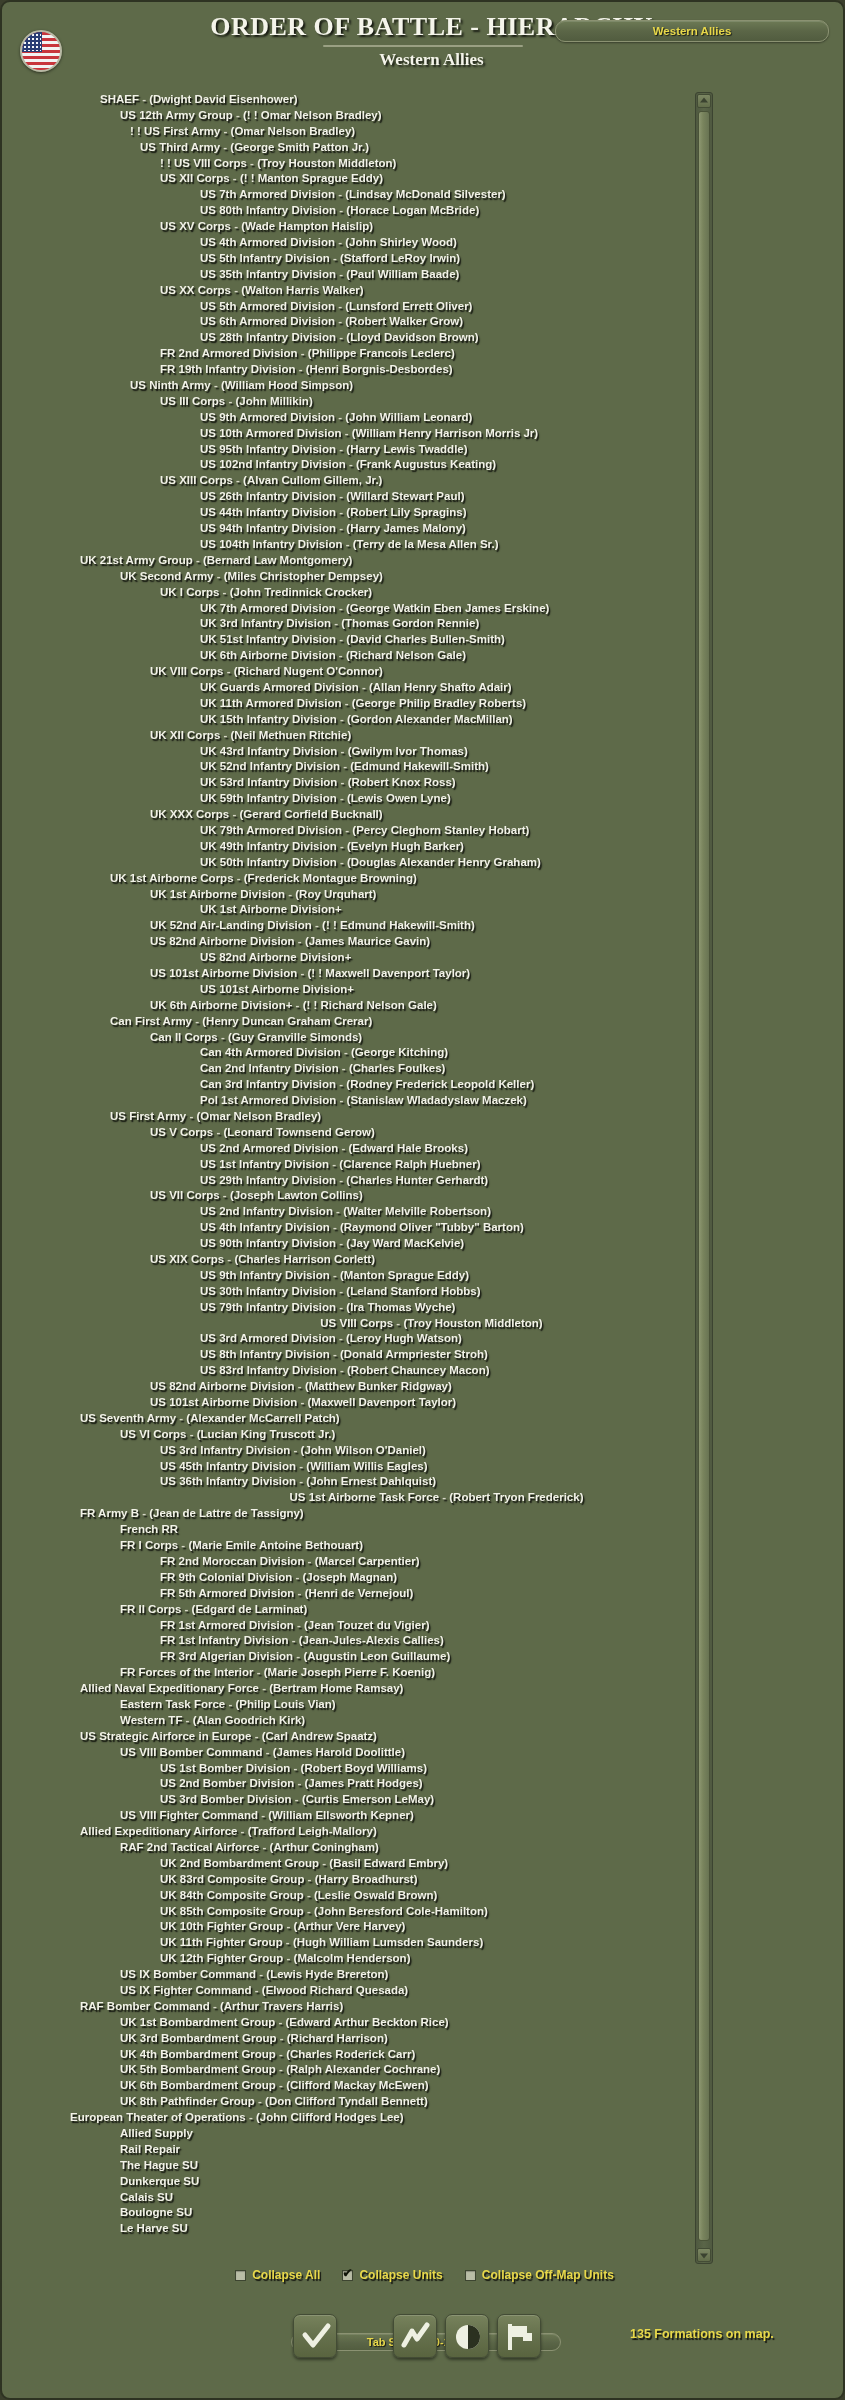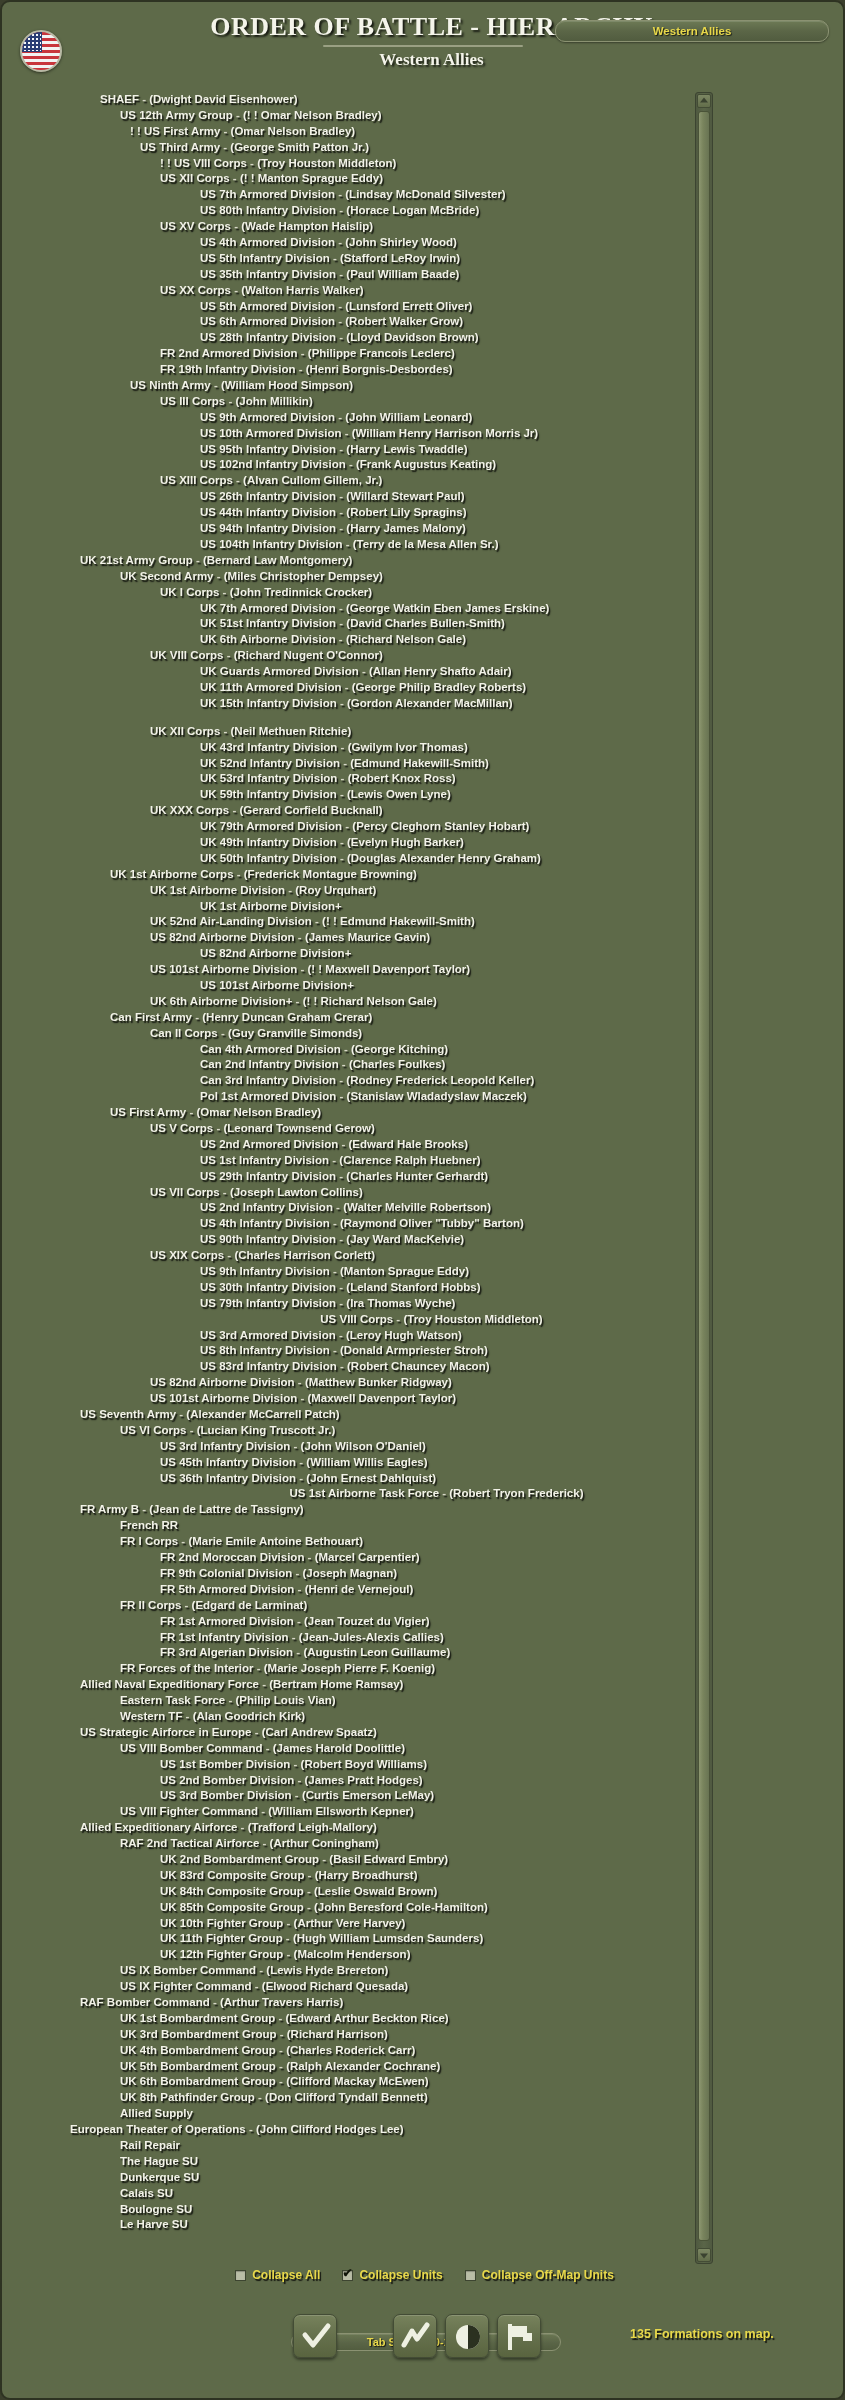--- a/index.html
+++ b/index.html
@@ -324,27 +324,28 @@
         <div class="tree-row" style="padding-left: 180px;"><span>US 102nd Infantry Division</span><span class="sep"> - </span><span class="cmd">(Frank Augustus Keating)</span></div>
         <div class="tree-row" style="padding-left: 140px;"><span>US XIII Corps</span><span class="sep"> - </span><span class="cmd">(Alvan Cullom Gillem, Jr.)</span></div>
         <div class="tree-row" style="padding-left: 180px;"><span>US 26th Infantry Division</span><span class="sep"> - </span><span class="cmd">(Willard Stewart Paul)</span></div>
         <div class="tree-row" style="padding-left: 180px;"><span>US 44th Infantry Division</span><span class="sep"> - </span><span class="cmd">(Robert Lily Spragins)</span></div>
         <div class="tree-row" style="padding-left: 180px;"><span>US 94th Infantry Division</span><span class="sep"> - </span><span class="cmd">(Harry James Malony)</span></div>
         <div class="tree-row" style="padding-left: 180px;"><span>US 104th Infantry Division</span><span class="sep"> - </span><span class="cmd">(Terry de la Mesa Allen Sr.)</span></div>
         <div class="tree-row" style="padding-left: 60px;"><span>UK 21st Army Group</span><span class="sep"> - </span><span class="cmd">(Bernard Law Montgomery)</span></div>
         <div class="tree-row" style="padding-left: 100px;"><span>UK Second Army</span><span class="sep"> - </span><span class="cmd">(Miles Christopher Dempsey)</span></div>
         <div class="tree-row" style="padding-left: 140px;"><span>UK I Corps</span><span class="sep"> - </span><span class="cmd">(John Tredinnick Crocker)</span></div>
         <div class="tree-row" style="padding-left: 180px;"><span>UK 7th Armored Division</span><span class="sep"> - </span><span class="cmd">(George Watkin Eben James Erskine)</span></div>
+        <div class="tree-row" style="padding-left: 180px;"><span>UK 3rd Infantry Division</span><span class="sep"> - </span><span class="cmd">(Thomas Gordon Rennie)</span></div>
         <div class="tree-row" style="padding-left: 180px;"><span>UK 51st Infantry Division</span><span class="sep"> - </span><span class="cmd">(David Charles Bullen-Smith)</span></div>
         <div class="tree-row" style="padding-left: 180px;"><span>UK 6th Airborne Division</span><span class="sep"> - </span><span class="cmd">(Richard Nelson Gale)</span></div>
         <div class="tree-row" style="padding-left: 130px;"><span>UK VIII Corps</span><span class="sep"> - </span><span class="cmd">(Richard Nugent O'Connor)</span></div>
         <div class="tree-row" style="padding-left: 180px;"><span>UK Guards Armored Division</span><span class="sep"> - </span><span class="cmd">(Allan Henry Shafto Adair)</span></div>
         <div class="tree-row" style="padding-left: 180px;"><span>UK 11th Armored Division</span><span class="sep"> - </span><span class="cmd">(George Philip Bradley Roberts)</span></div>
         <div class="tree-row" style="padding-left: 180px;"><span>UK 15th Infantry Division</span><span class="sep"> - </span><span class="cmd">(Gordon Alexander MacMillan)</span></div>
-        <div class="tree-row" style="padding-left: 130px; margin-top: 12px;"><span>UK XII Corps</span><span class="sep"> - </span><span class="cmd">(Neil Methuen Ritchie)</span></div>
+        <div class="tree-row" style="padding-left: 130px;"><span>UK XII Corps</span><span class="sep"> - </span><span class="cmd">(Neil Methuen Ritchie)</span></div>
         <div class="tree-row" style="padding-left: 180px;"><span>UK 43rd Infantry Division</span><span class="sep"> - </span><span class="cmd">(Gwilym Ivor Thomas)</span></div>
         <div class="tree-row" style="padding-left: 180px;"><span>UK 52nd Infantry Division</span><span class="sep"> - </span><span class="cmd">(Edmund Hakewill-Smith)</span></div>
         <div class="tree-row" style="padding-left: 180px;"><span>UK 53rd Infantry Division</span><span class="sep"> - </span><span class="cmd">(Robert Knox Ross)</span></div>
         <div class="tree-row" style="padding-left: 180px;"><span>UK 59th Infantry Division</span><span class="sep"> - </span><span class="cmd">(Lewis Owen Lyne)</span></div>
         <div class="tree-row" style="padding-left: 130px;"><span>UK XXX Corps</span><span class="sep"> - </span><span class="cmd">(Gerard Corfield Bucknall)</span></div>
         <div class="tree-row" style="padding-left: 180px;"><span>UK 79th Armored Division</span><span class="sep"> - </span><span class="cmd">(Percy Cleghorn Stanley Hobart)</span></div>
         <div class="tree-row" style="padding-left: 180px;"><span>UK 49th Infantry Division</span><span class="sep"> - </span><span class="cmd">(Evelyn Hugh Barker)</span></div>
         <div class="tree-row" style="padding-left: 180px;"><span>UK 50th Infantry Division</span><span class="sep"> - </span><span class="cmd">(Douglas Alexander Henry Graham)</span></div>
         <div class="tree-row" style="padding-left: 90px;"><span>UK 1st Airborne Corps</span><span class="sep"> - </span><span class="cmd">(Frederick Montague Browning)</span></div>
         <div class="tree-row" style="padding-left: 130px;"><span>UK 1st Airborne Division</span><span class="sep"> - </span><span class="cmd">(Roy Urquhart)</span></div>
@@ -417,22 +418,22 @@
         <div class="tree-row" style="padding-left: 140px;"><span>UK 12th Fighter Group</span><span class="sep"> - </span><span class="cmd">(Malcolm Henderson)</span></div>
         <div class="tree-row" style="padding-left: 100px;"><span>US IX Bomber Command</span><span class="sep"> - </span><span class="cmd">(Lewis Hyde Brereton)</span></div>
         <div class="tree-row" style="padding-left: 100px;"><span>US IX Fighter Command</span><span class="sep"> - </span><span class="cmd">(Elwood Richard Quesada)</span></div>
         <div class="tree-row" style="padding-left: 60px;"><span>RAF Bomber Command</span><span class="sep"> - </span><span class="cmd">(Arthur Travers Harris)</span></div>
         <div class="tree-row" style="padding-left: 100px;"><span>UK 1st Bombardment Group</span><span class="sep"> - </span><span class="cmd">(Edward Arthur Beckton Rice)</span></div>
         <div class="tree-row" style="padding-left: 100px;"><span>UK 3rd Bombardment Group</span><span class="sep"> - </span><span class="cmd">(Richard Harrison)</span></div>
         <div class="tree-row" style="padding-left: 100px;"><span>UK 4th Bombardment Group</span><span class="sep"> - </span><span class="cmd">(Charles Roderick Carr)</span></div>
         <div class="tree-row" style="padding-left: 100px;"><span>UK 5th Bombardment Group</span><span class="sep"> - </span><span class="cmd">(Ralph Alexander Cochrane)</span></div>
         <div class="tree-row" style="padding-left: 100px;"><span>UK 6th Bombardment Group</span><span class="sep"> - </span><span class="cmd">(Clifford Mackay McEwen)</span></div>
         <div class="tree-row" style="padding-left: 100px;"><span>UK 8th Pathfinder Group</span><span class="sep"> - </span><span class="cmd">(Don Clifford Tyndall Bennett)</span></div>
+        <div class="tree-row" style="padding-left: 50px;"><span>European Theater of Operations</span><span class="sep"> - </span><span class="cmd">(John Clifford Hodges Lee)</span></div>
         <div class="tree-row" style="padding-left: 100px;"><span>Allied Supply</span></div>
-        <div class="tree-row" style="padding-left: 50px;"><span>European Theater of Operations</span><span class="sep"> - </span><span class="cmd">(John Clifford Hodges Lee)</span></div>
         <div class="tree-row" style="padding-left: 100px;"><span>Rail Repair</span></div>
         <div class="tree-row" style="padding-left: 100px;"><span>The Hague SU</span></div>
         <div class="tree-row" style="padding-left: 100px;"><span>Dunkerque SU</span></div>
         <div class="tree-row" style="padding-left: 100px;"><span>Calais SU</span></div>
         <div class="tree-row" style="padding-left: 100px;"><span>Boulogne SU</span></div>
         <div class="tree-row" style="padding-left: 100px;"><span>Le Harve SU</span></div>
       </div>
 
     <div id="scrollbar">
       <div class="sb-btn up">

